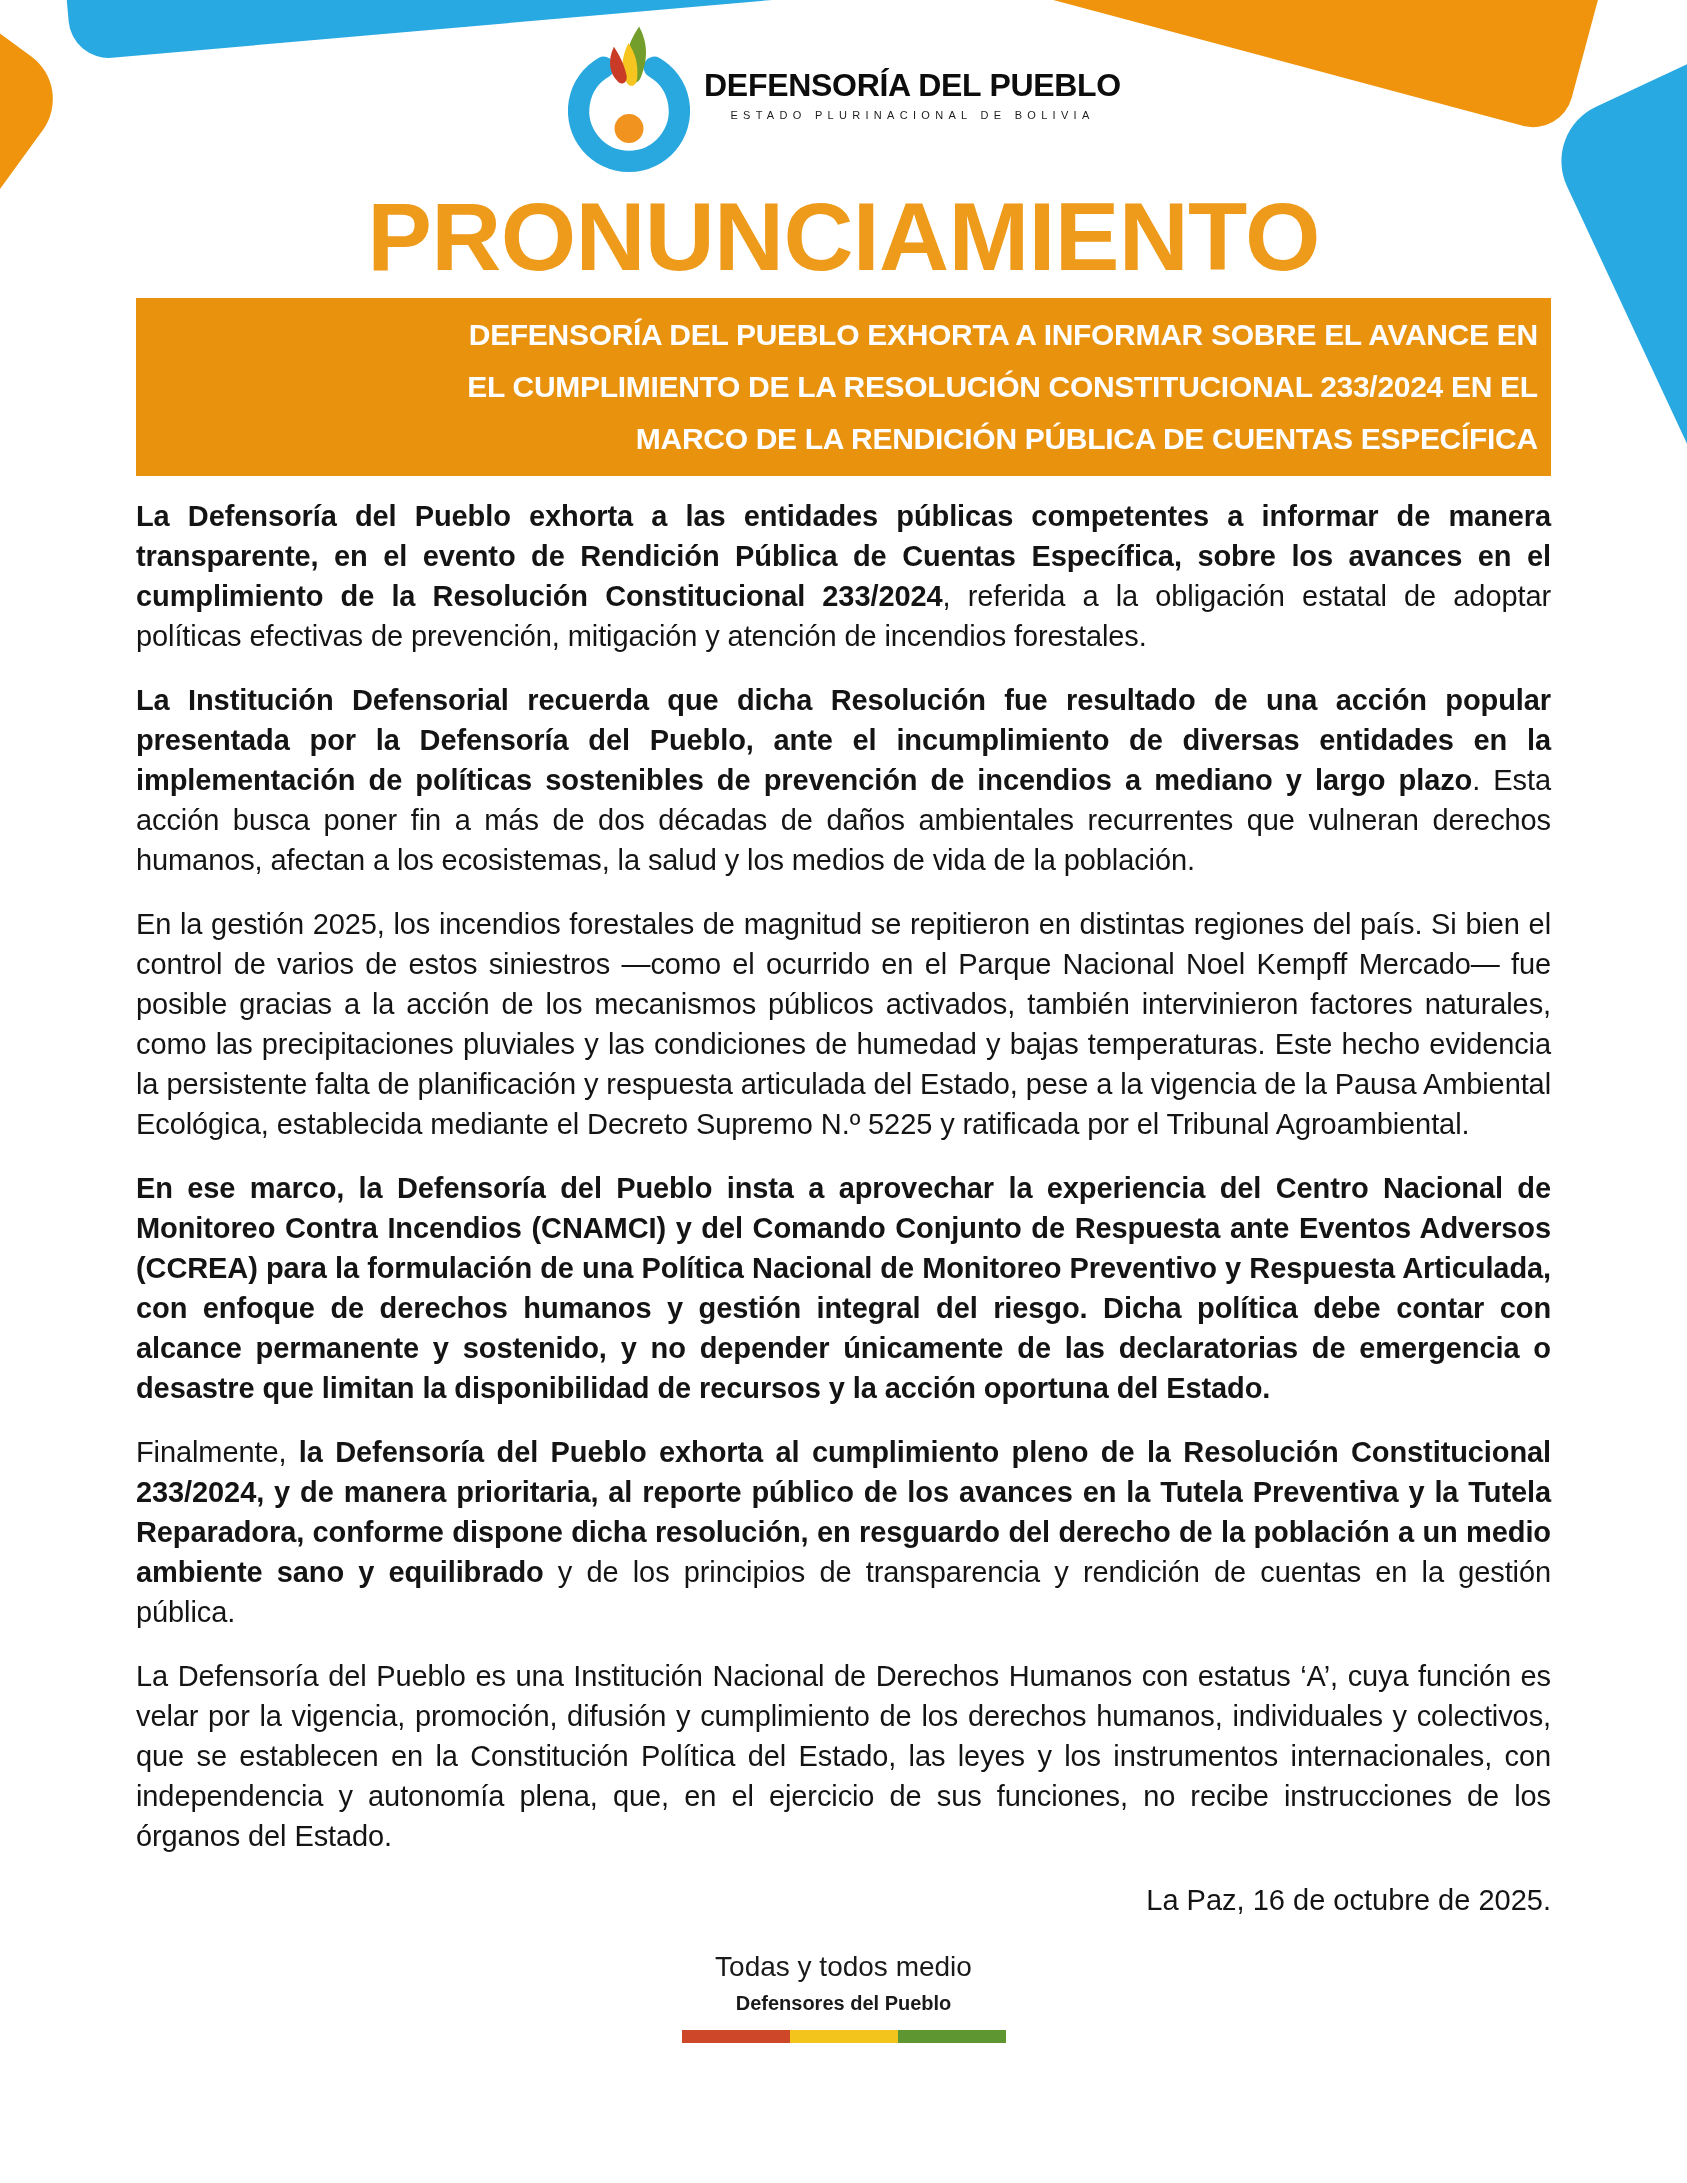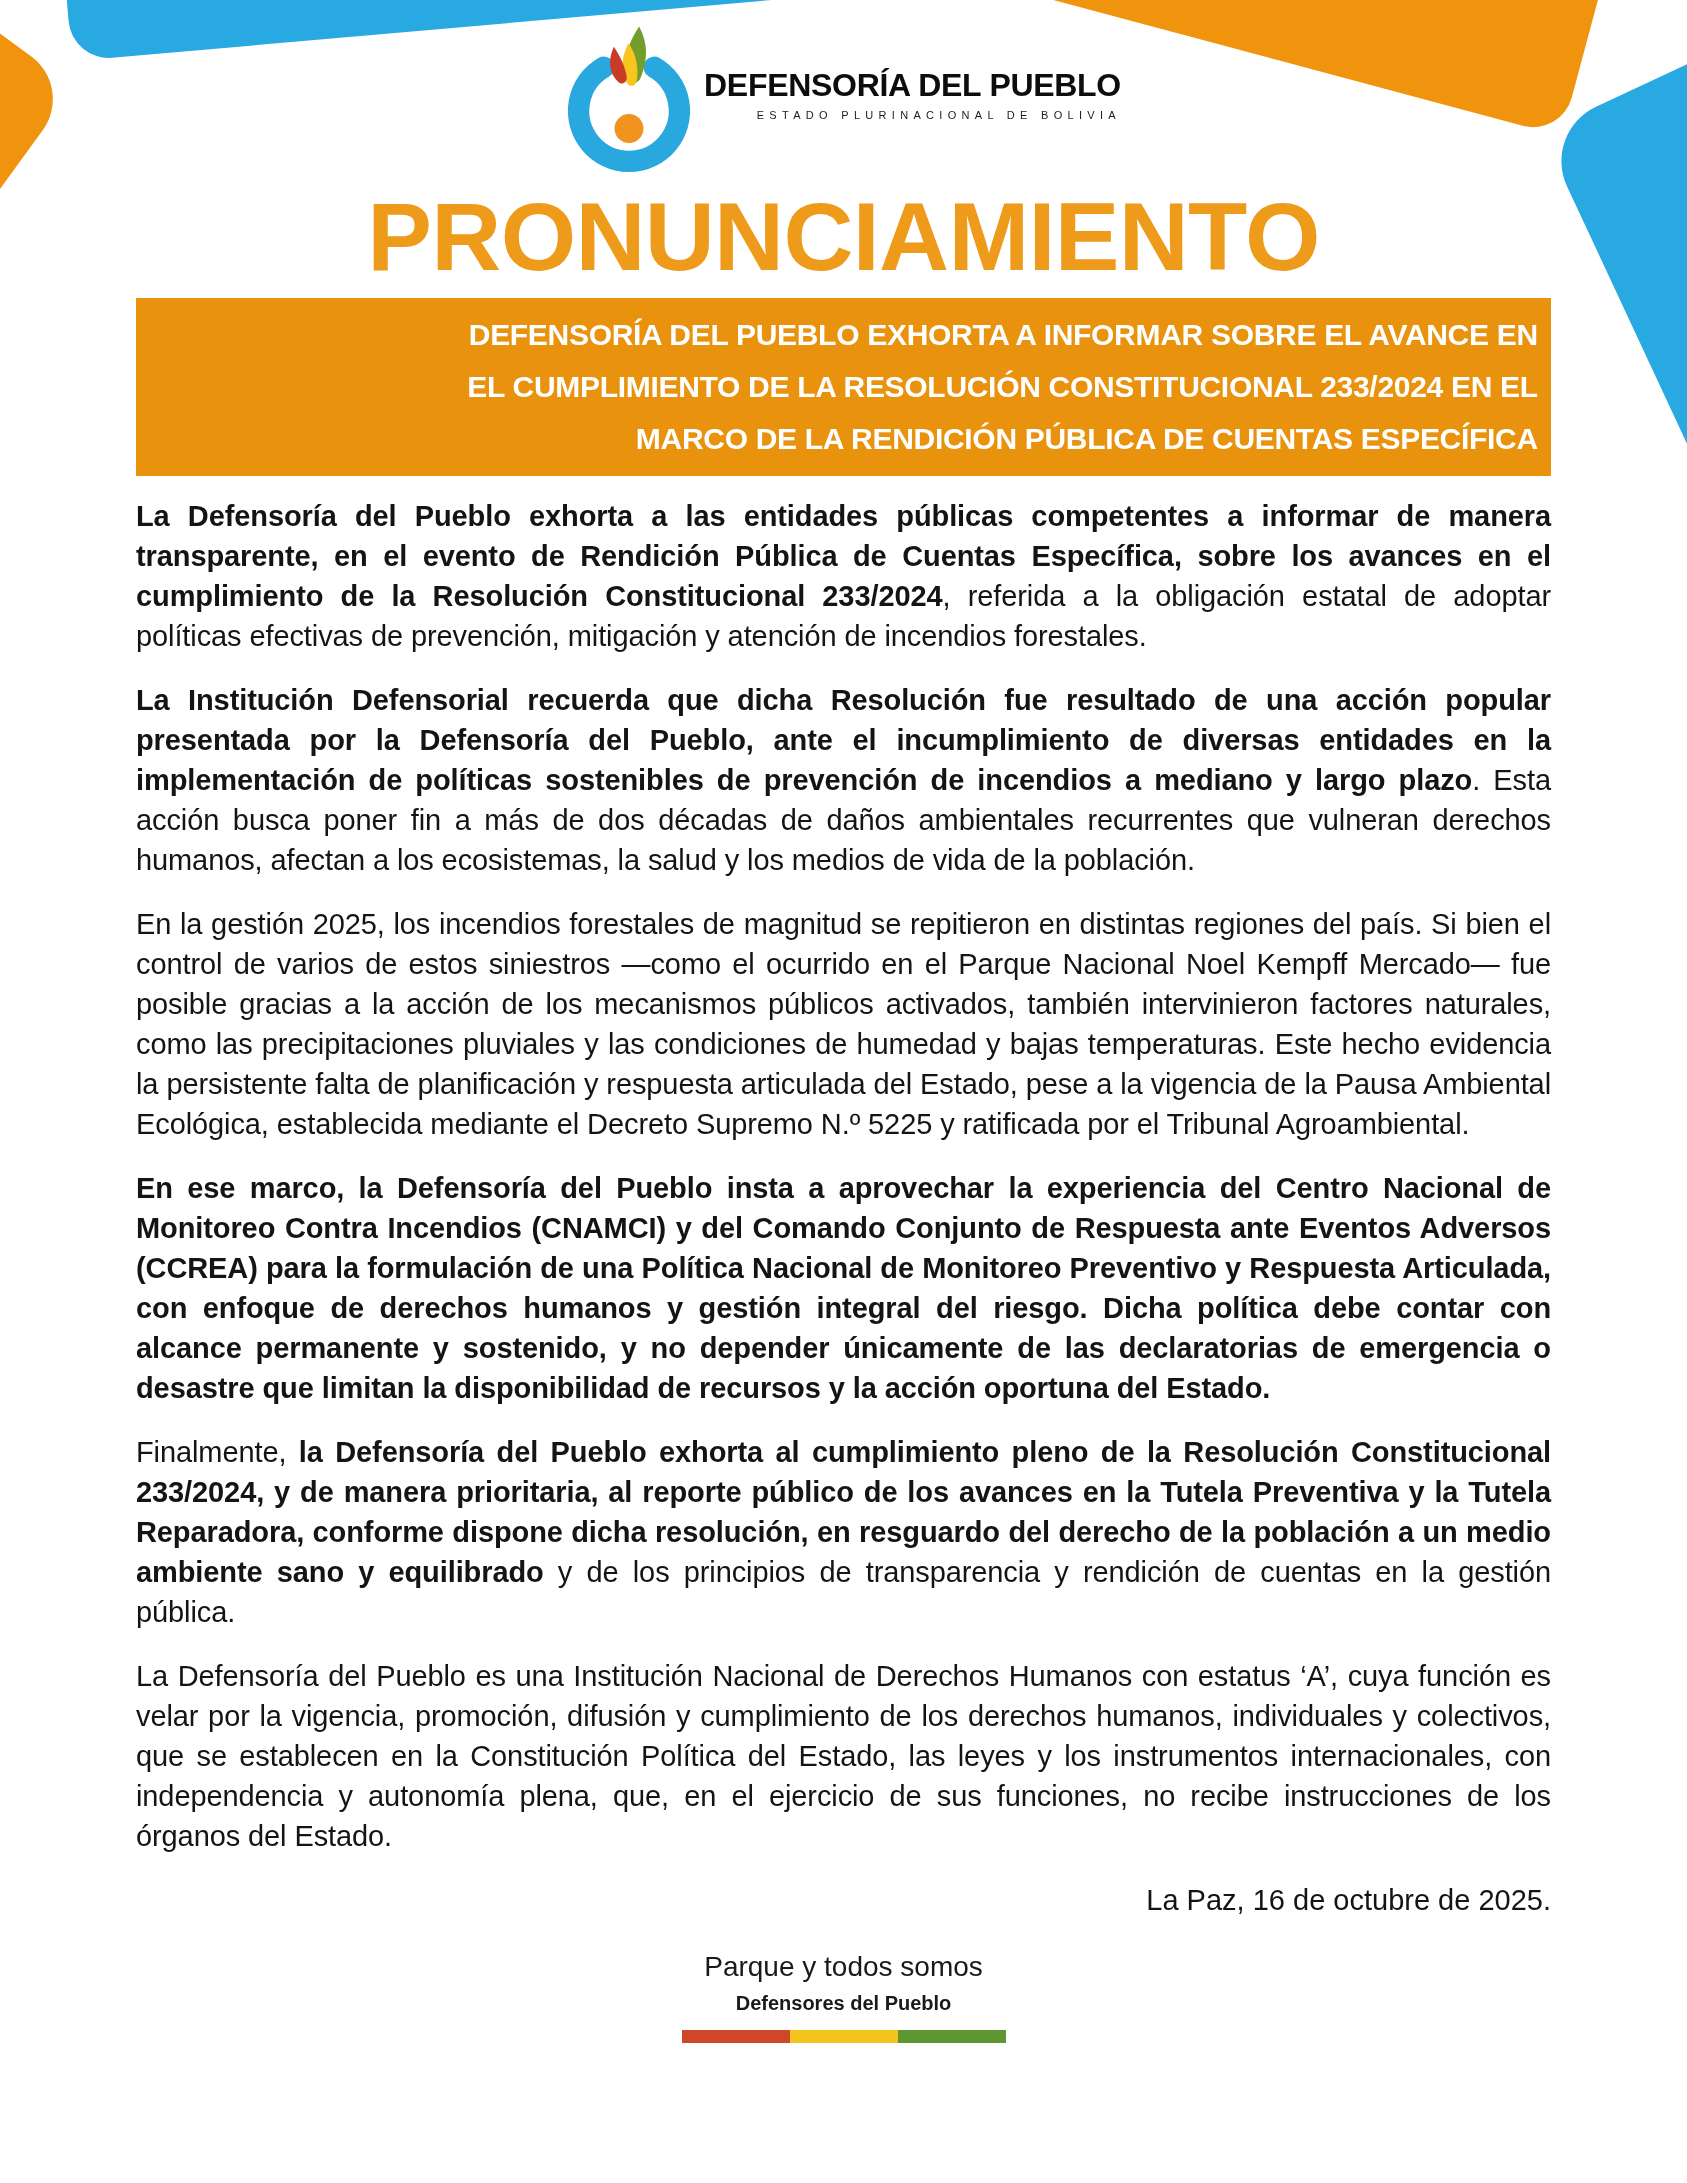--- a/index.html
+++ b/index.html
@@ -42,21 +42,21 @@
   .logo-row {
     display: flex; justify-content: center; align-items: center;
     gap: 12px; height: 165px;
   }
   .logo-mark { width: 126px; height: 159px; flex: 0 0 auto; }
   .ring { fill: none; stroke: var(--logo_blue, #29A8DF); stroke-width: 34; stroke-linecap: round; }
   .flame-green { fill: var(--flame_green, #739E2B); }
   .flame-yellow { fill: var(--flame_yellow, #F6C51F); }
   .flame-red { fill: var(--flame_red, #C93B27); }
   .head { fill: var(--logo_orange, #F0931F); }
-  .logo-text { text-align: right; margin-top: -12px; }
+  .logo-text { text-align: center; margin-top: -12px; }
   .logo-name {
     font-size: 32px; font-weight: bold; color: #0d0d0d;
     letter-spacing: -0.3px; line-height: 1.05; white-space: nowrap;
   }
   .logo-sub {
     font-size: 11px; color: #1c1c1c; letter-spacing: 5.3px;
     margin-top: 6px; white-space: nowrap;
   }
 
   
@@ -144,21 +144,21 @@
       <p class="para"><span class="b">La Defensoría del Pueblo exhorta a las entidades públicas competentes a informar de manera transparente, en el evento de Rendición Pública de Cuentas Específica, sobre los avances en el cumplimiento de la Resolución Constitucional 233/2024</span><span>, referida a la obligación estatal de adoptar políticas efectivas de prevención, mitigación y atención de incendios forestales.</span></p>
       <p class="para"><span class="b">La Institución Defensorial recuerda que dicha Resolución fue resultado de una acción popular presentada por la Defensoría del Pueblo, ante el incumplimiento de diversas entidades en la implementación de políticas sostenibles de prevención de incendios a mediano y largo plazo</span><span>. Esta acción busca poner fin a más de dos décadas de daños ambientales recurrentes que vulneran derechos humanos, afectan a los ecosistemas, la salud y los medios de vida de la población.</span></p>
       <p class="para"><span>En la gestión 2025, los incendios forestales de magnitud se repitieron en distintas regiones del país. Si bien el control de varios de estos siniestros —como el ocurrido en el Parque Nacional Noel Kempff Mercado— fue posible gracias a la acción de los mecanismos públicos activados, también intervinieron factores naturales, como las precipitaciones pluviales y las condiciones de humedad y bajas temperaturas. Este hecho evidencia la persistente falta de planificación y respuesta articulada del Estado, pese a la vigencia de la Pausa Ambiental Ecológica, establecida mediante el Decreto Supremo N.º 5225 y ratificada por el Tribunal Agroambiental.</span></p>
       <p class="para"><span class="b">En ese marco, la Defensoría del Pueblo insta a aprovechar la experiencia del Centro Nacional de Monitoreo Contra Incendios (CNAMCI) y del Comando Conjunto de Respuesta ante Eventos Adversos (CCREA) para la formulación de una Política Nacional de Monitoreo Preventivo y Respuesta Articulada, con enfoque de derechos humanos y gestión integral del riesgo. Dicha política debe contar con alcance permanente y sostenido, y no depender únicamente de las declaratorias de emergencia o desastre que limitan la disponibilidad de recursos y la acción oportuna del Estado.</span></p>
       <p class="para"><span>Finalmente, </span><span class="b">la Defensoría del Pueblo exhorta al cumplimiento pleno de la Resolución Constitucional 233/2024, y de manera prioritaria, al reporte público de los avances en la Tutela Preventiva y la Tutela Reparadora, conforme dispone dicha resolución, en resguardo del derecho de la población a un medio ambiente sano y equilibrado</span><span> y de los principios de transparencia y rendición de cuentas en la gestión pública.</span></p>
       <p class="para"><span>La Defensoría del Pueblo es una Institución Nacional de Derechos Humanos con estatus ‘A’, cuya función es velar por la vigencia, promoción, difusión y cumplimiento de los derechos humanos, individuales y colectivos, que se establecen en la Constitución Política del Estado, las leyes y los instrumentos internacionales, con independencia y autonomía plena, que, en el ejercicio de sus funciones, no recibe instrucciones de los órganos del Estado.</span></p>
       <p class="date-line">La Paz, 16 de octubre de 2025.</p>
     </main>
 
     <footer class="footer">
-      <div class="f1">Parque y todos somos</div>
+      <div class="f1">Todas y todos medio</div>
       <div class="f2">Defensores del Pueblo</div>
       <div class="flag">
         <div class="flag-seg red"></div>
         <div class="flag-seg yellow"></div>
         <div class="flag-seg green"></div>
       </div>
     </footer>
 
   </div>
 </div>

